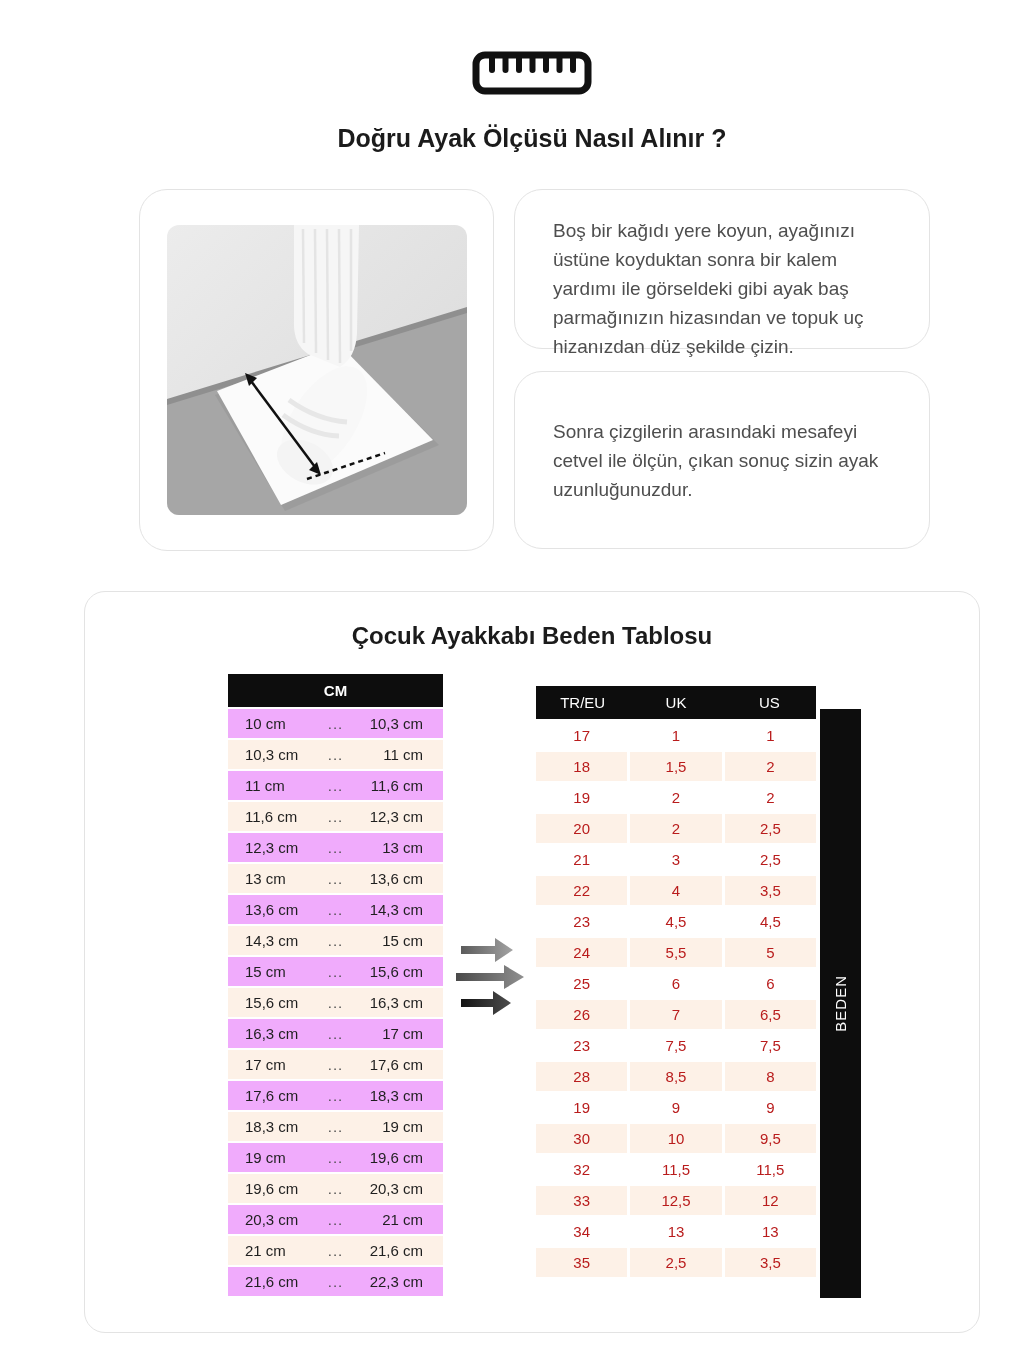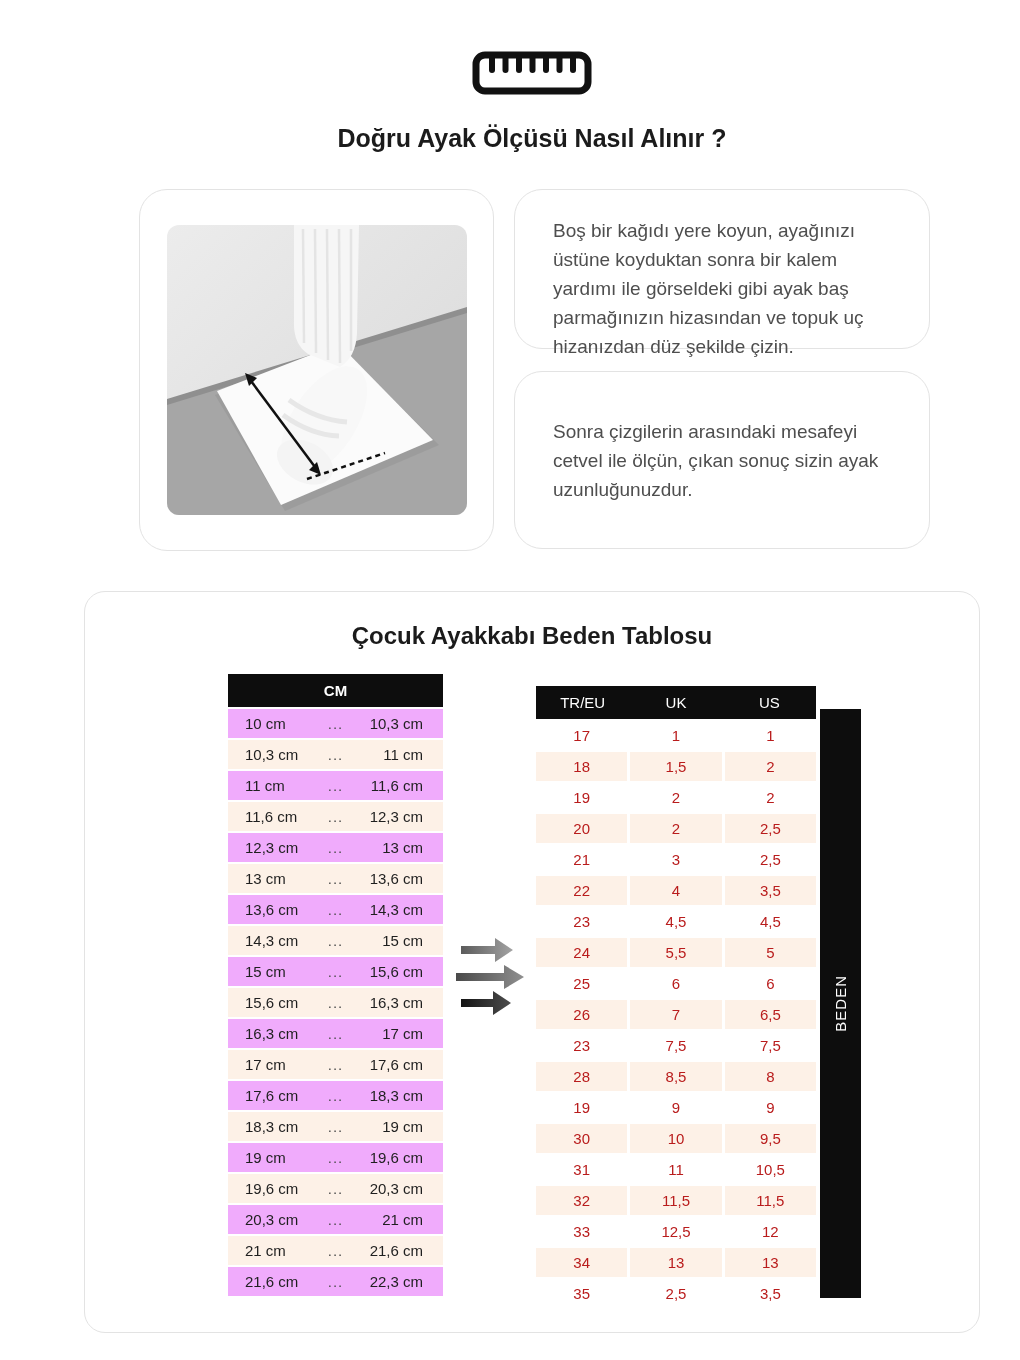--- a/index.html
+++ b/index.html
@@ -318,25 +318,20 @@
               <div>19</div>
               <div>9</div>
               <div>9</div>
             </div>
             <div class="size-row">
               <div>30</div>
               <div>10</div>
               <div>9,5</div>
             </div>
             <div class="size-row">
-              <div>31</div>
-              <div>11</div>
-              <div>10,5</div>
-            </div>
-            <div class="size-row">
               <div>32</div>
               <div>11,5</div>
               <div>11,5</div>
             </div>
             <div class="size-row">
               <div>33</div>
               <div>12,5</div>
               <div>12</div>
             </div>
             <div class="size-row">

